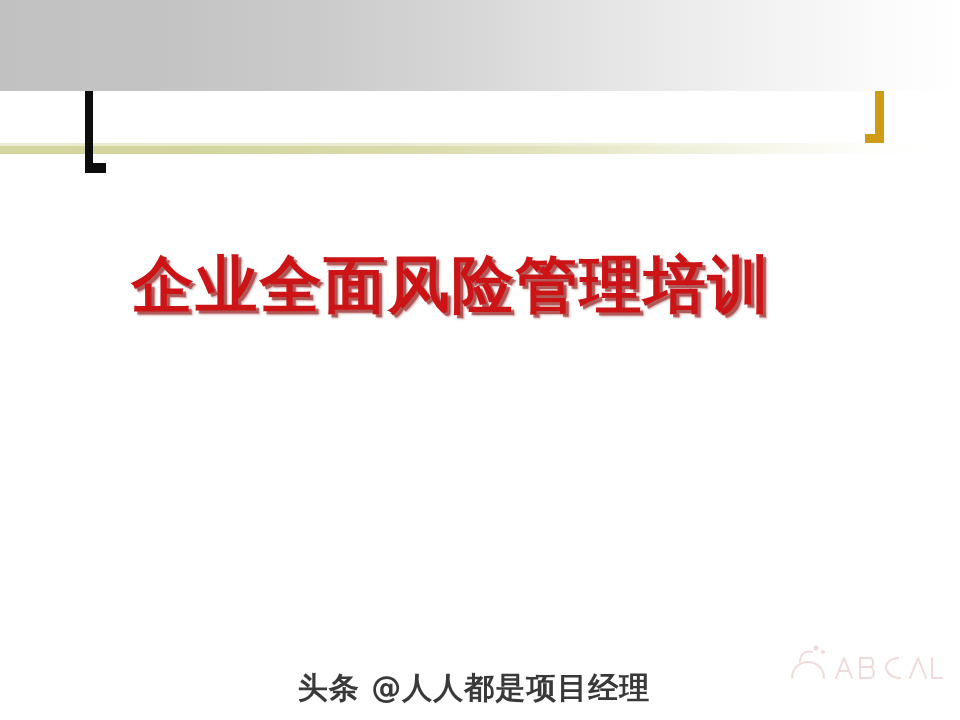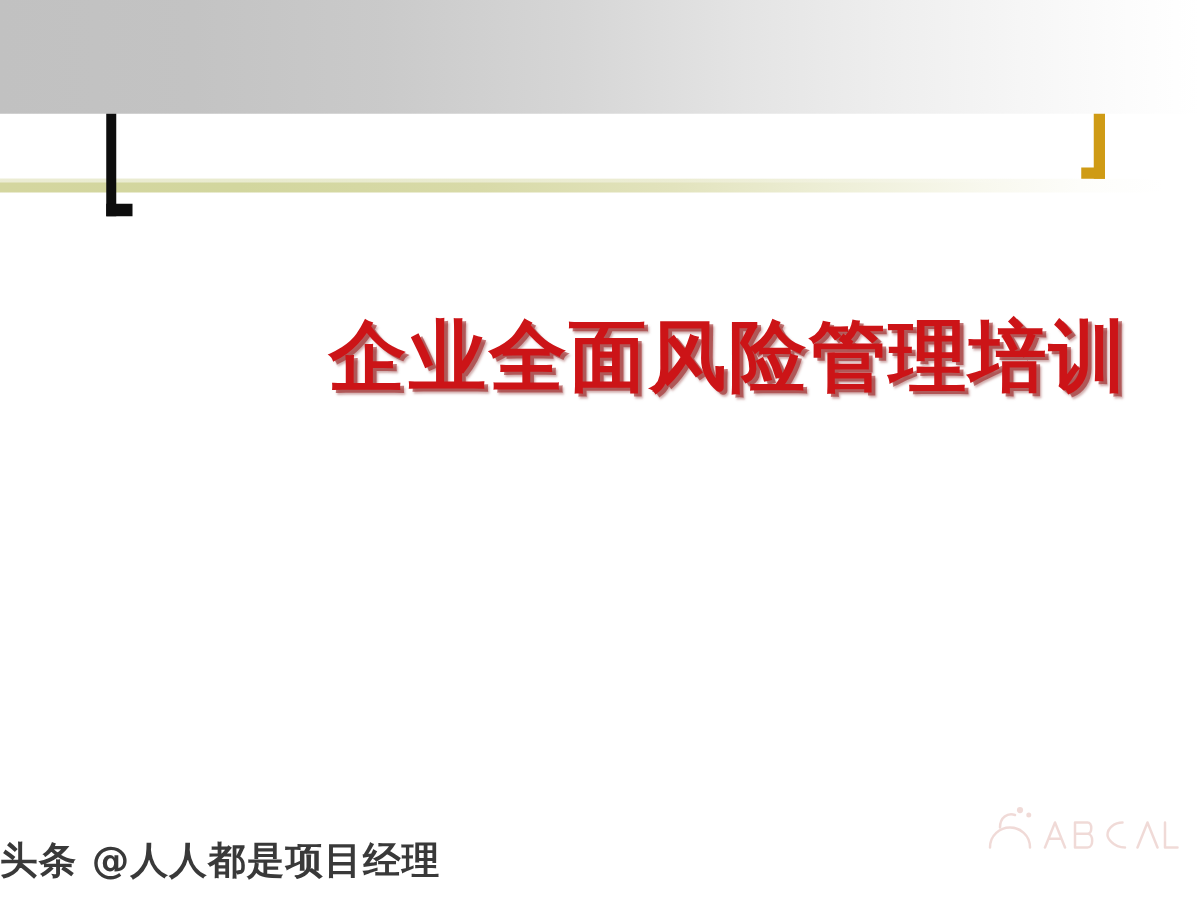--- a/index.html
+++ b/index.html
@@ -103,21 +103,21 @@
     height: 9px;
     background: #cf9b15;
   }
 
   
   .title-wrap {
     position: absolute;
     left: 0;
     top: 252px;
     width: 903px;
-    text-align: right;
+    text-align: center;
   }
   .slide-title {
     display: inline-block;
     font-family: "DejaVu Sans", "Liberation Sans", sans-serif;
     font-size: 62px;
     font-weight: bold;
     color: #cc1417;
     letter-spacing: 2px;
     line-height: 1.08;
     text-shadow:
@@ -137,21 +137,21 @@
     pointer-events: none;
   }
   .logo-watermark svg { display: block; }
 
   
   .watermark-text {
     position: absolute;
     left: 0;
     top: 668px;
     width: 948px;
-    text-align: left;
+    text-align: center;
     font-family: "DejaVu Sans", "Liberation Sans", sans-serif;
     font-size: 30px;
     font-weight: bold;
     color: #2b2b2b;
     letter-spacing: 1px;
     white-space: nowrap;
     opacity: 0.93;
   }
 </style>
 </head>

